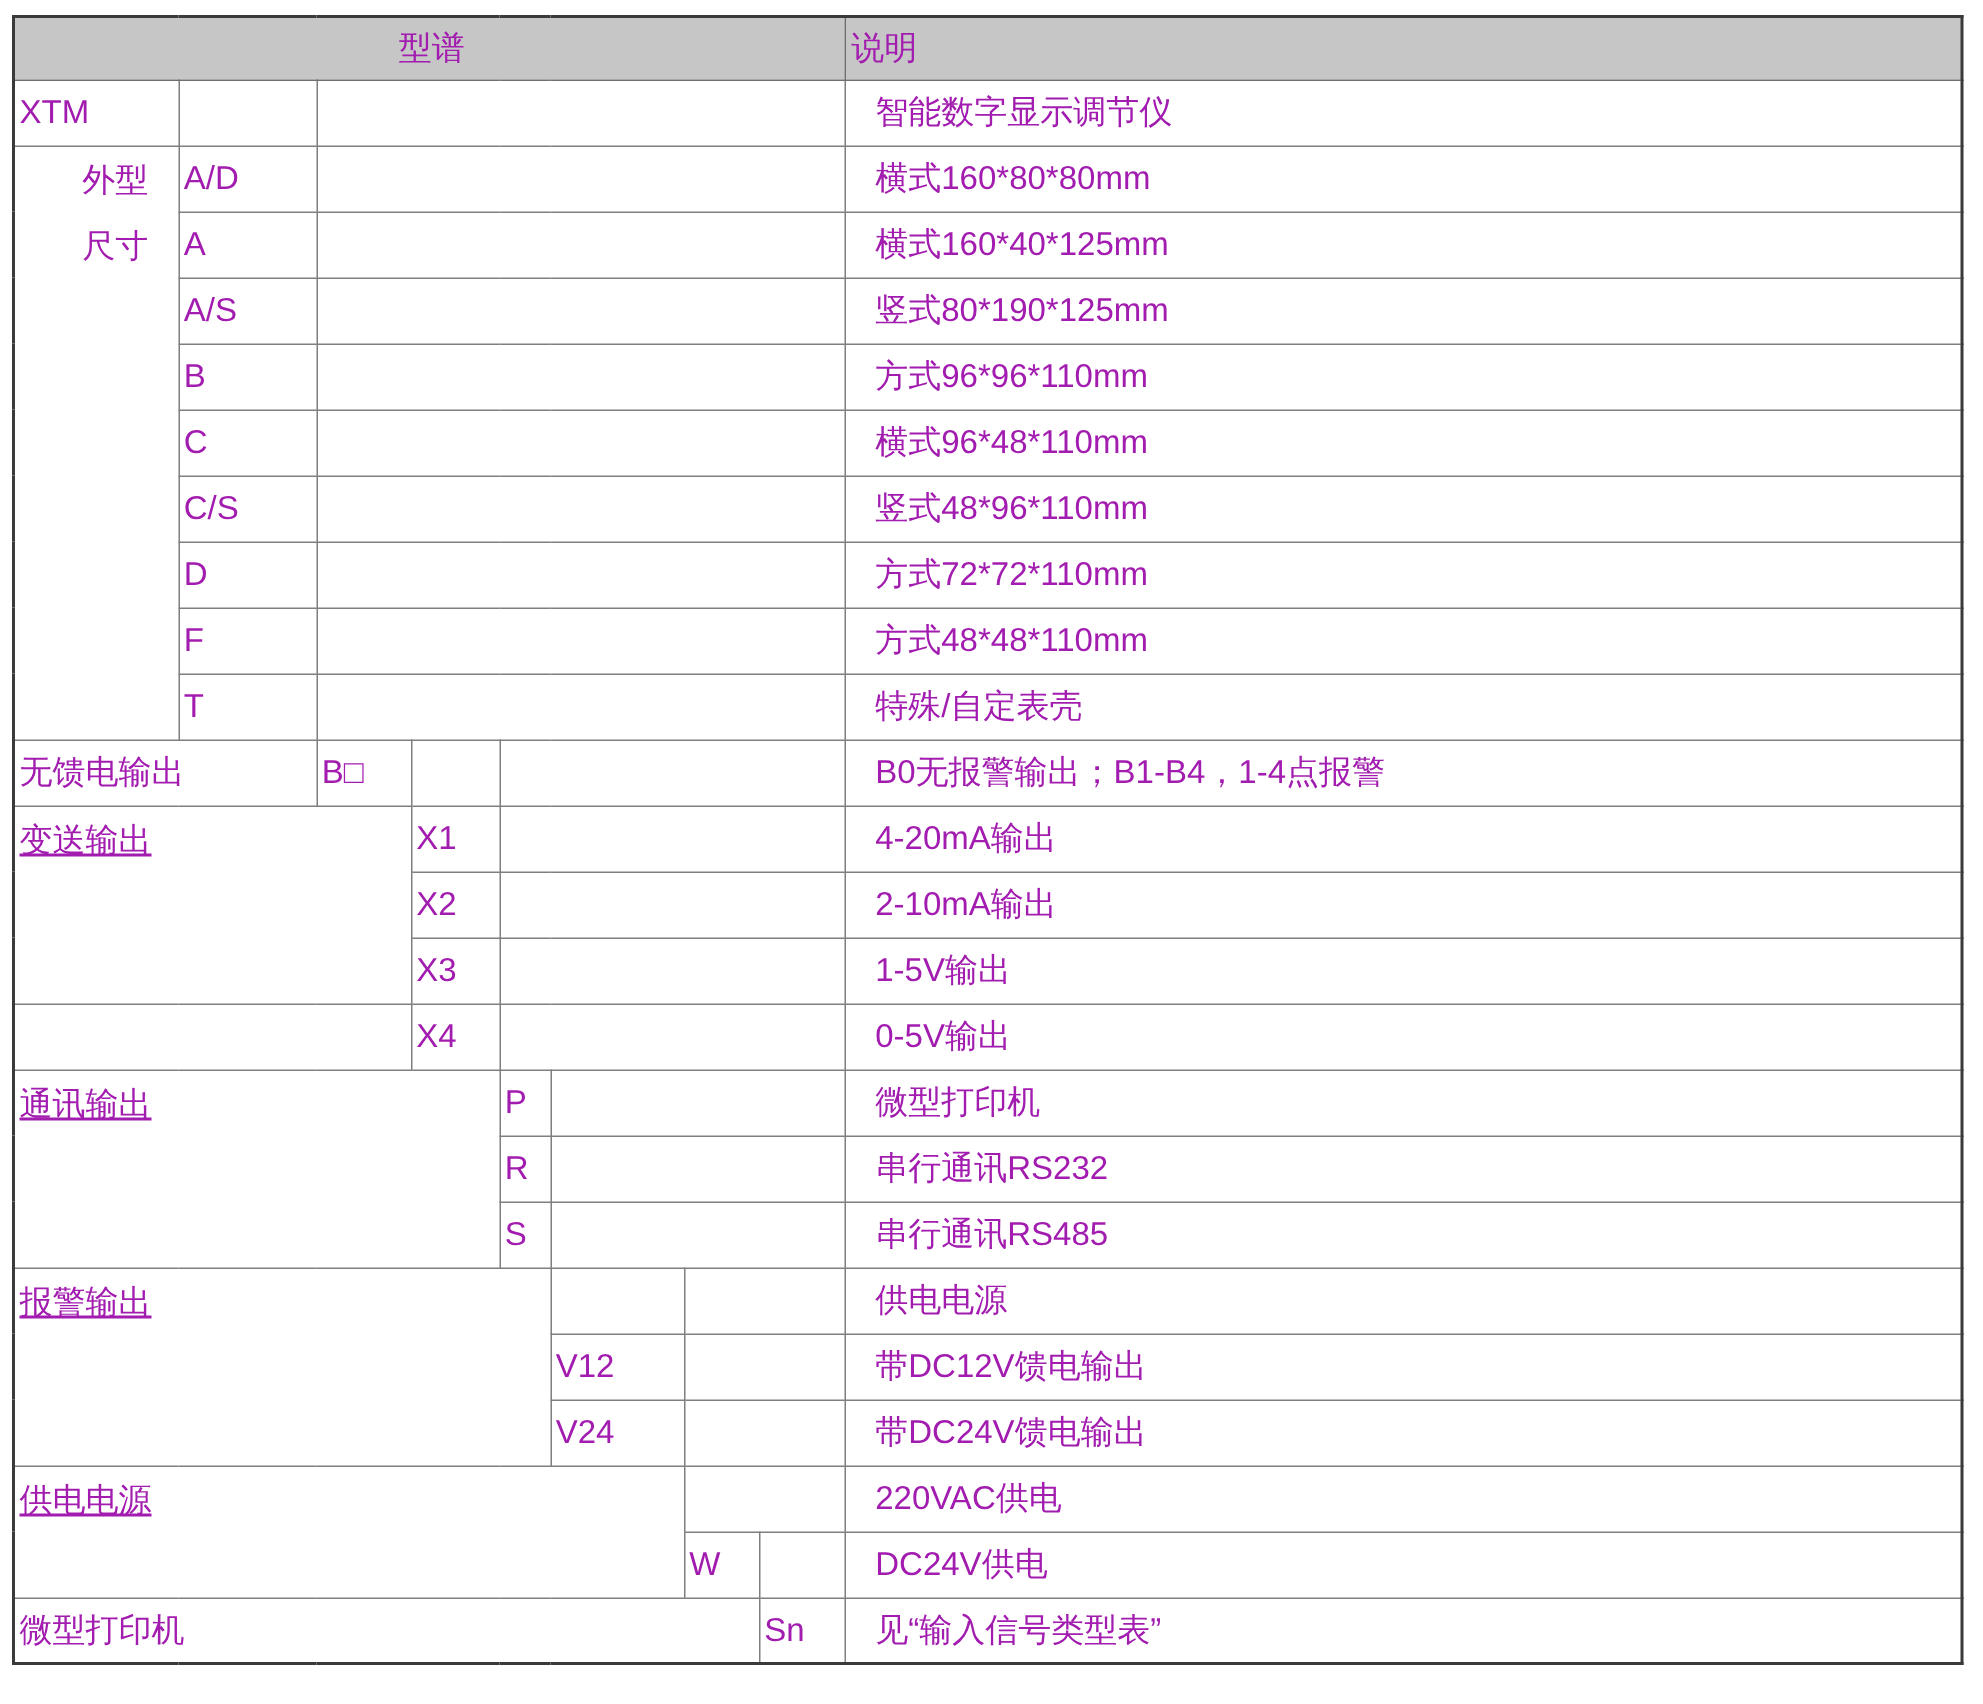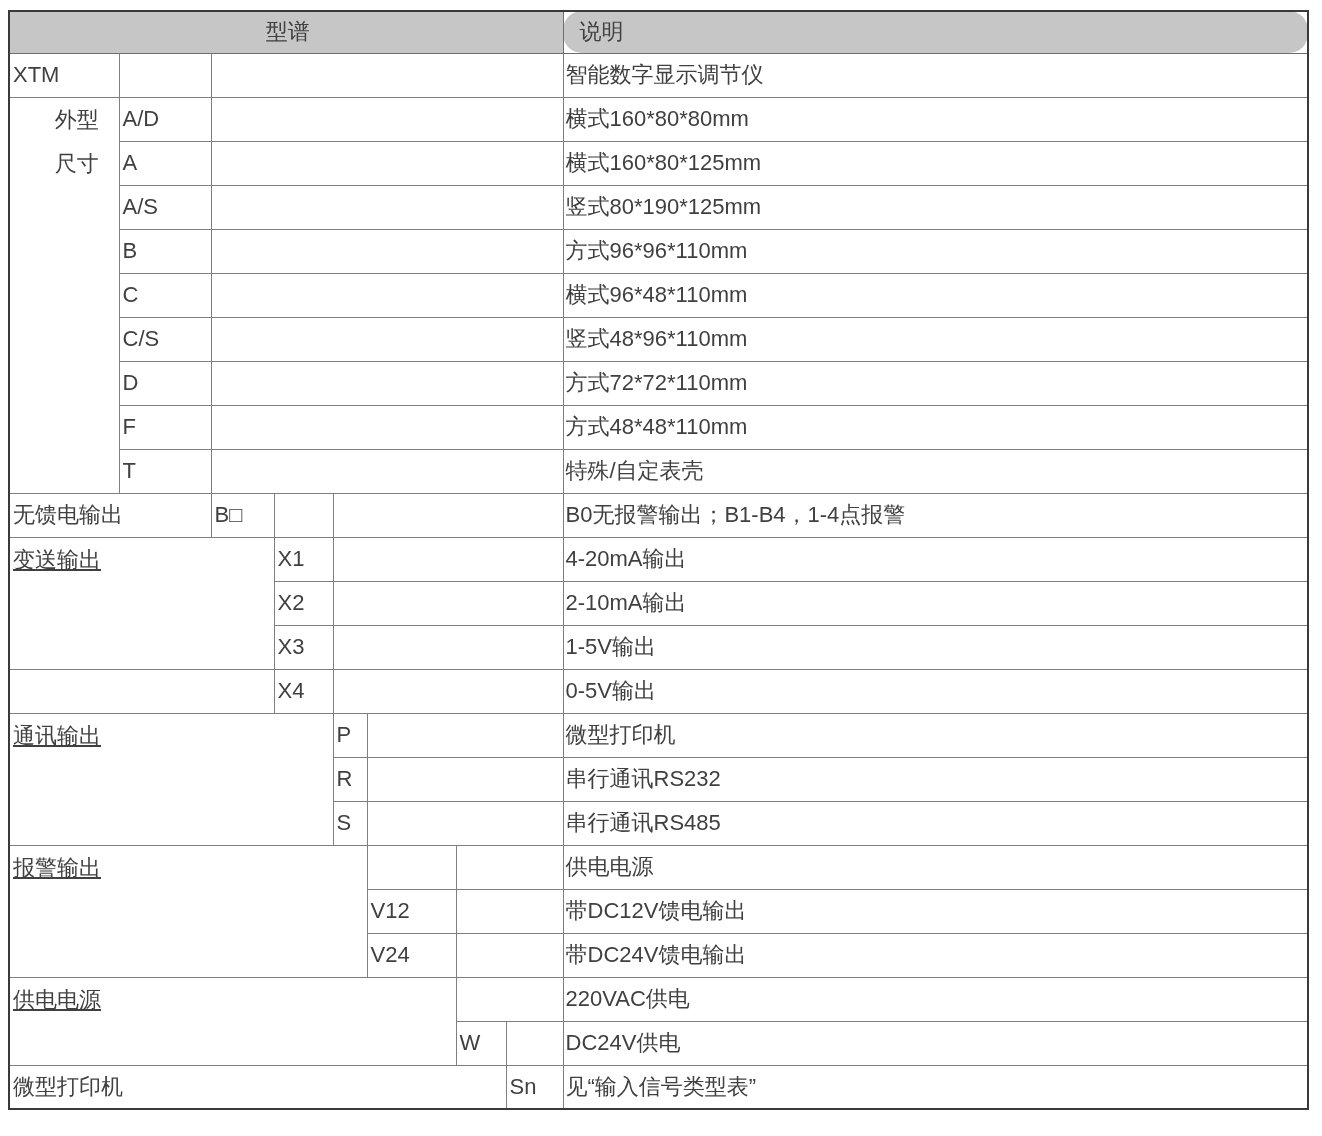--- a/index.html
+++ b/index.html
@@ -10,40 +10,40 @@
     height: 1136px;
     font-family: "Liberation Sans", "DejaVu Sans", sans-serif;
     color: #3d3d3d;
   }
   table.spec {
     border-collapse: collapse;
     table-layout: fixed;
     margin: 10px 0 0 8px;
     border: 2px solid #3a3a3a;
     font-size: 22px;
-    color: #404040;
+    color: #a21caf;
   }
   .spec td, .spec th {
     border: 1px solid #7f7f7f;
     padding: 0 0 0 3px;
     vertical-align: middle;
     text-align: left;
     font-weight: normal;
     white-space: nowrap;
     overflow: hidden;
   }
   .spec tbody tr { height: 44px; }
   .spec thead tr { height: 42px; }
   .spec thead th {
     background: #c6c6c6;
     border-color: #6f6f6f;
   }
   th.hdr-spectrum { text-align: center; }
-  th.hdr-desc { padding-left: 16px; border-radius: 19px; }
-  td.desc { padding-left: 2px; }
+  th.hdr-desc { padding-left: 4px; }
+  td.desc { padding-left: 20px; }
   td.dim-label {
     vertical-align: top;
     text-align: center;
     padding: 0;
   }
   td.dim-label div { line-height: 44px; height: 44px; padding-left: 25px; }
   td.section-label {
     vertical-align: top;
     line-height: 43px;
     text-decoration: underline;
@@ -85,21 +85,21 @@
         <div>外型</div>
         <div>尺寸</div>
       </td>
       <td>A/D</td>
       <td colspan="6"></td>
       <td class="desc">横式160*80*80mm</td>
     </tr>
     <tr>
       <td>A</td>
       <td colspan="6"></td>
-      <td class="desc">横式160*80*125mm</td>
+      <td class="desc">横式160*40*125mm</td>
     </tr>
     <tr>
       <td>A/S</td>
       <td colspan="6"></td>
       <td class="desc">竖式80*190*125mm</td>
     </tr>
     <tr>
       <td>B</td>
       <td colspan="6"></td>
       <td class="desc">方式96*96*110mm</td>

